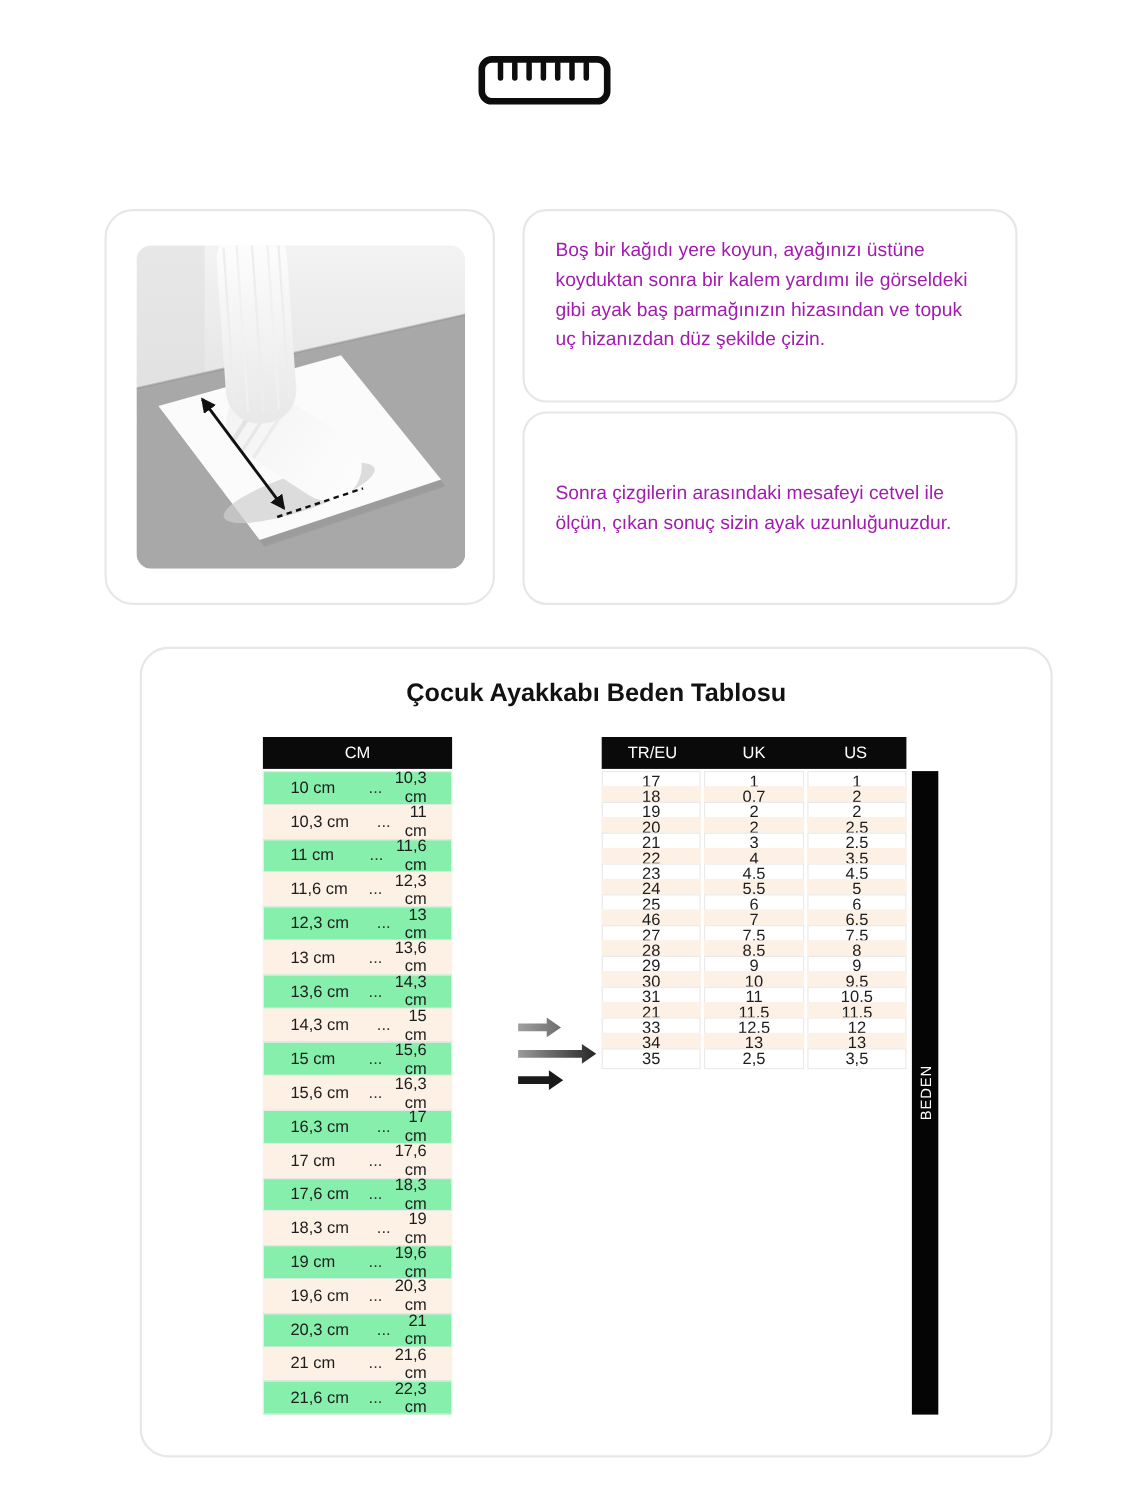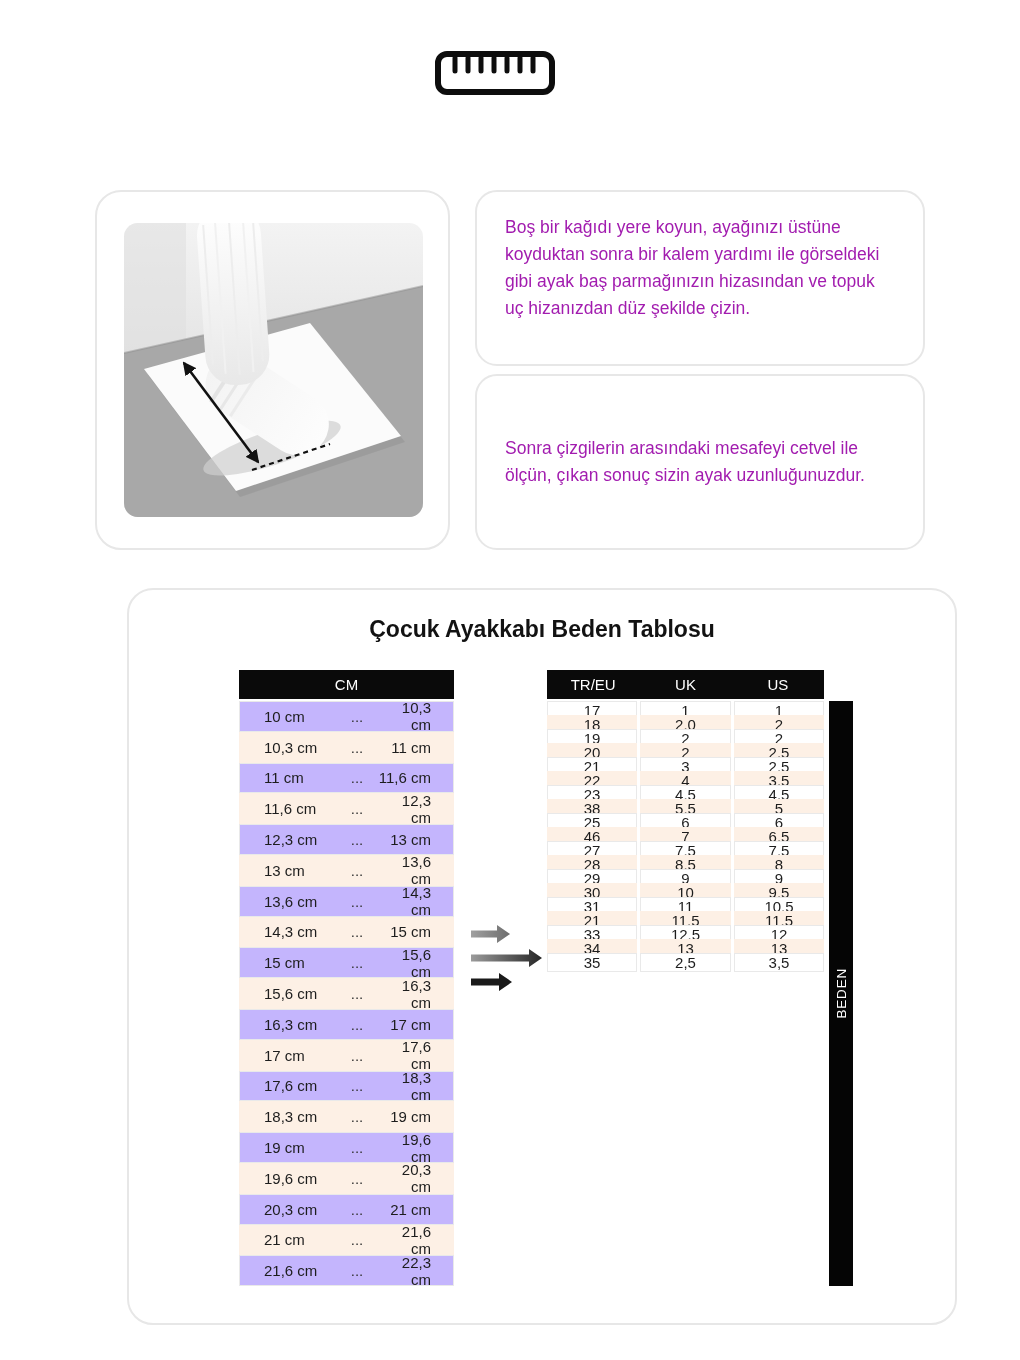--- a/index.html
+++ b/index.html
@@ -37,33 +37,33 @@
   
   .table-card {
     position:absolute; left:95px; top:588px; width:830px; height:737px;
     border:2px solid #e7e7e7; border-radius:26px; background:#fff;margin-left:32px;
   }
   .table-title {
     position:absolute; top:26px; left:0; width:100%;
     text-align:center; font-size:23px; font-weight:bold; color:#121212;
   }
 
-  .cm-table   { position:absolute; left:110px; top:80px; width:215px; }
+  .cm-table   { position:absolute; left:110px; top:80px; width:172px; }
   .size-table { position:absolute; left:418px; top:80px; width:277px; }
 
   .black-header {
     height:29px; background:#0a0a0a; color:#fff; font-size:15px;
     display:flex; align-items:center; justify-content:center;
     margin-bottom:2px;
   }
   .size-table .black-header span { flex:1; text-align:center; }
 
   .cm-row {
     height:30.8px; display:flex; align-items:center; font-size:15px;
-    border:1px solid #e9e9e9; background:#c4b5fd;
+    border:1px solid #e9e9e9; background:#86efac;
   }
   .cm-row.stripe { background:var(--stripe,#fdf0e5); border-color:var(--stripe,#fdf0e5); }
   .cm-row .min  { width:96px; padding-left:24px; text-align:left; }
   .cm-row .dots { width:42px; text-align:center; color:#333; }
   .cm-row .max  { flex:1; padding-right:22px; text-align:right; }
 
   .size-row { height:14px; display:grid; grid-template-columns:90px 91px 90px; column-gap:3px; }
   .size-row .cell {
     display:flex; align-items:center; justify-content:center;
     font-size:15px; border:1px solid #e9e9e9; background:#fff;
@@ -298,21 +298,21 @@
           <span>US</span>
         </div>
       <div id="size-rows">
           <div class="size-row">
             <div class="cell">17</div>
             <div class="cell">1</div>
             <div class="cell">1</div>
           </div>
           <div class="size-row stripe">
             <div class="cell">18</div>
-            <div class="cell">2,0</div>
+            <div class="cell">0,7</div>
             <div class="cell">2</div>
           </div>
           <div class="size-row">
             <div class="cell">19</div>
             <div class="cell">2</div>
             <div class="cell">2</div>
           </div>
           <div class="size-row stripe">
             <div class="cell">20</div>
             <div class="cell">2</div>
@@ -327,21 +327,21 @@
             <div class="cell">22</div>
             <div class="cell">4</div>
             <div class="cell">3,5</div>
           </div>
           <div class="size-row">
             <div class="cell">23</div>
             <div class="cell">4,5</div>
             <div class="cell">4,5</div>
           </div>
           <div class="size-row stripe">
-            <div class="cell">38</div>
+            <div class="cell">24</div>
             <div class="cell">5,5</div>
             <div class="cell">5</div>
           </div>
           <div class="size-row">
             <div class="cell">25</div>
             <div class="cell">6</div>
             <div class="cell">6</div>
           </div>
           <div class="size-row stripe">
             <div class="cell">46</div>

